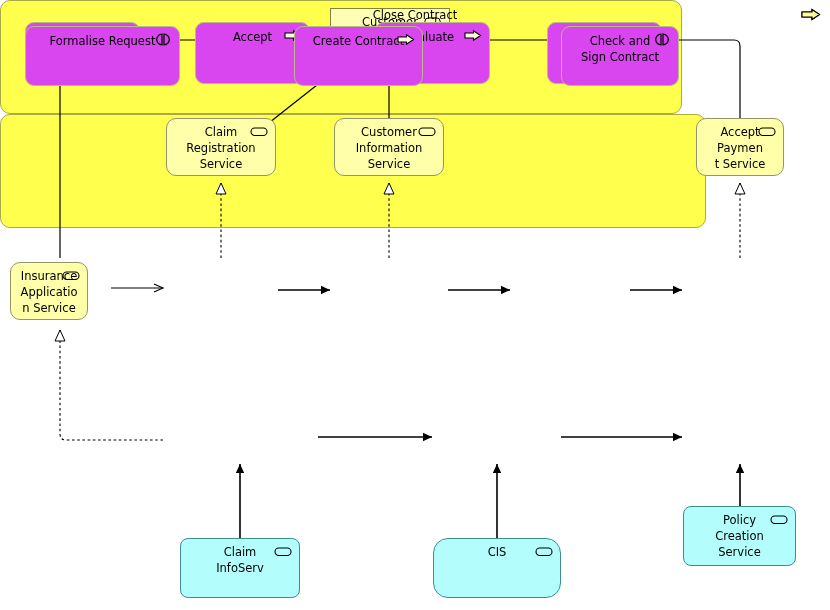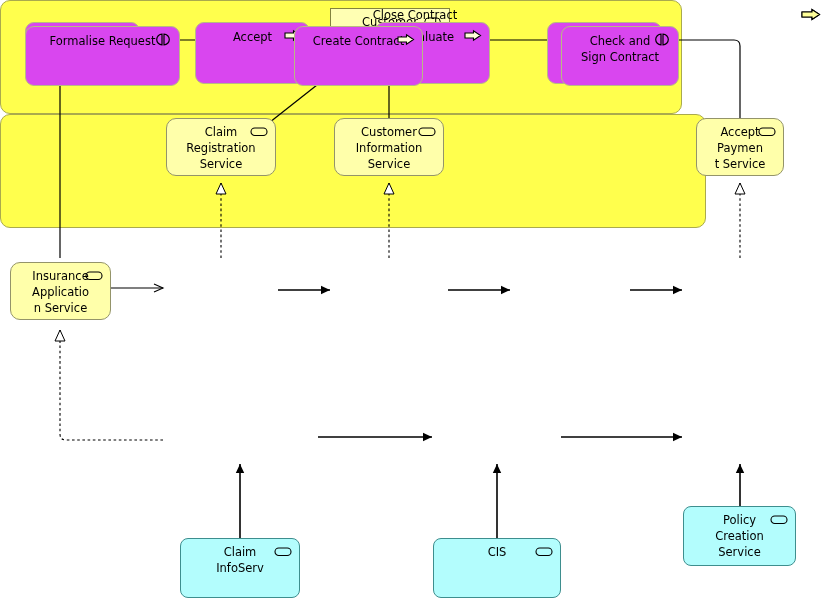--- a/index.html
+++ b/index.html
@@ -112,21 +112,21 @@
 
   <div class="node service" style="left:696px;top:118px;width:88px;height:58px;">
     <div class="lbl">Accept
 Paymen
 t Service</div>
     <svg class="ico" viewBox="0 0 18 13">
       <rect x="1" y="3" width="16" height="7.5" rx="3.75" ry="3.75" fill="none" stroke="#000" stroke-width="1.1"></rect>
     </svg>
   </div>
 
-  <div class="node service" style="left:10px;top:262px;width:101px;height:58px;padding-left:16px;">
+  <div class="node service" style="left:10px;top:262px;width:78px;height:58px;padding-left:16px;">
     <div class="lbl">Insurance
 Applicatio
 n Service</div>
     <svg class="ico" viewBox="0 0 18 13">
       <rect x="1" y="3" width="16" height="7.5" rx="3.75" ry="3.75" fill="none" stroke="#000" stroke-width="1.1"></rect>
     </svg>
   </div>
 
   <div class="container" style="left:138px;top:238px;width:680px;height:112px;">
     <svg class="cico" viewBox="0 0 20 13">
@@ -194,21 +194,21 @@
   </div>
 
   <div class="node appcomp" style="left:180px;top:538px;width:120px;height:60px;">
     <div class="lbl">Claim
 InfoServ</div>
     <svg class="ico" viewBox="0 0 18 13">
       <rect x="1" y="3" width="16" height="7.5" rx="3.75" ry="3.75" fill="none" stroke="#000" stroke-width="1.1"></rect>
     </svg>
   </div>
 
-  <div class="node appcomp" style="left:433px;top:538px;width:128px;height:60px;">
+  <div class="node appcomp" style="left:433px;top:538px;width:128px;height:60px;border-radius:15px;">
     <div class="lbl">CIS</div>
     <svg class="ico" viewBox="0 0 18 13">
       <rect x="1" y="3" width="16" height="7.5" rx="3.75" ry="3.75" fill="none" stroke="#000" stroke-width="1.1"></rect>
     </svg>
   </div>
 
   <div class="node appcomp" style="left:683px;top:506px;width:113px;height:60px;">
     <div class="lbl">Policy
 Creation
 Service</div>

